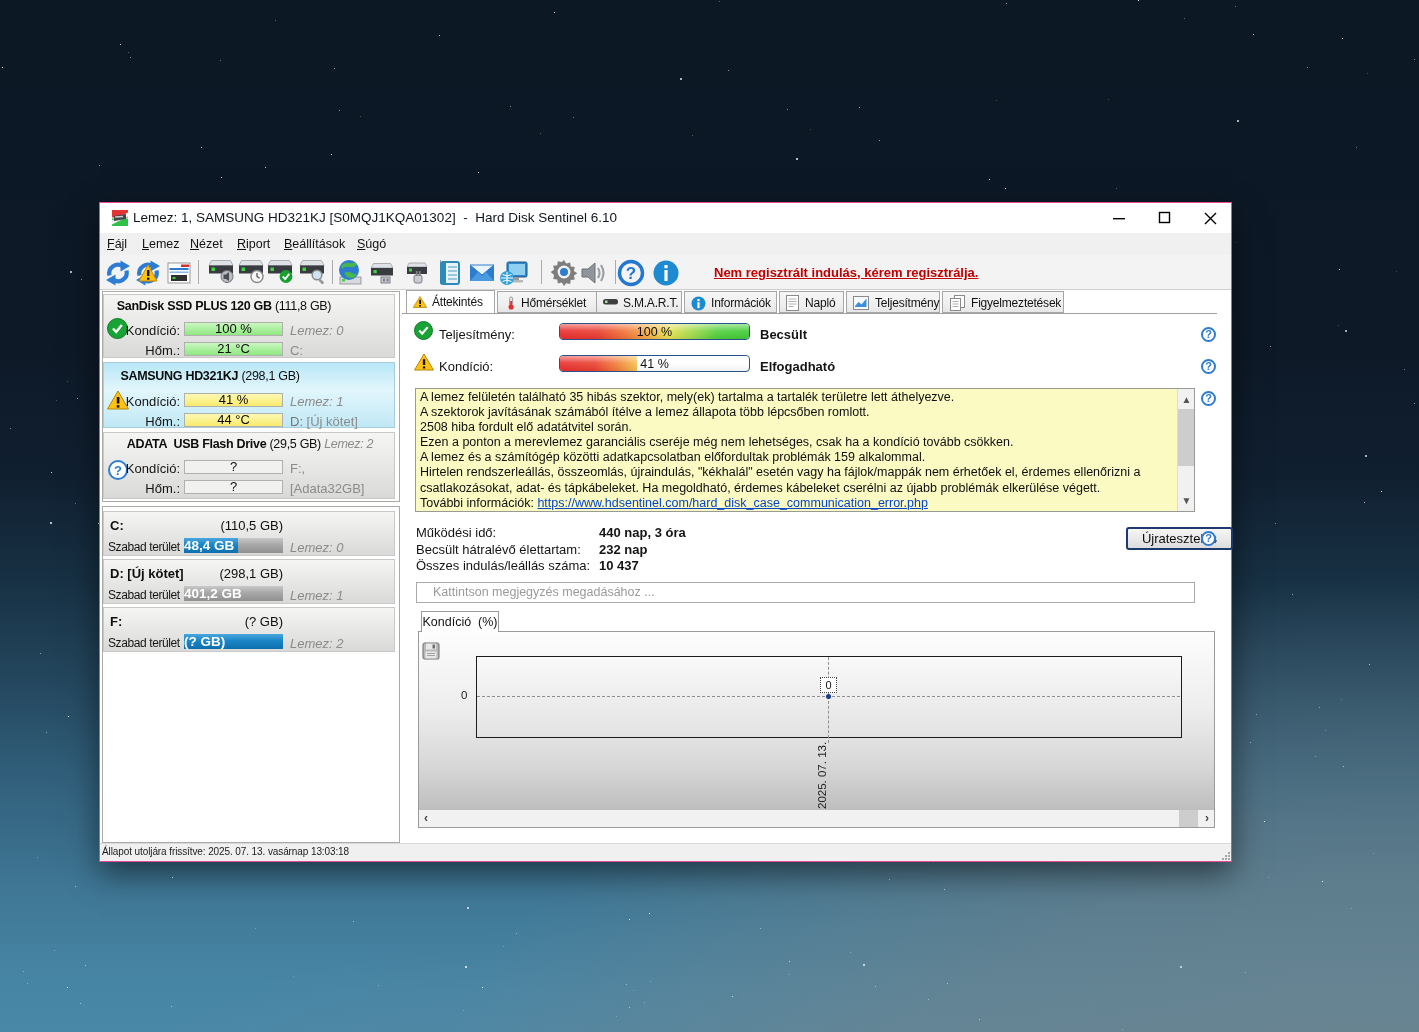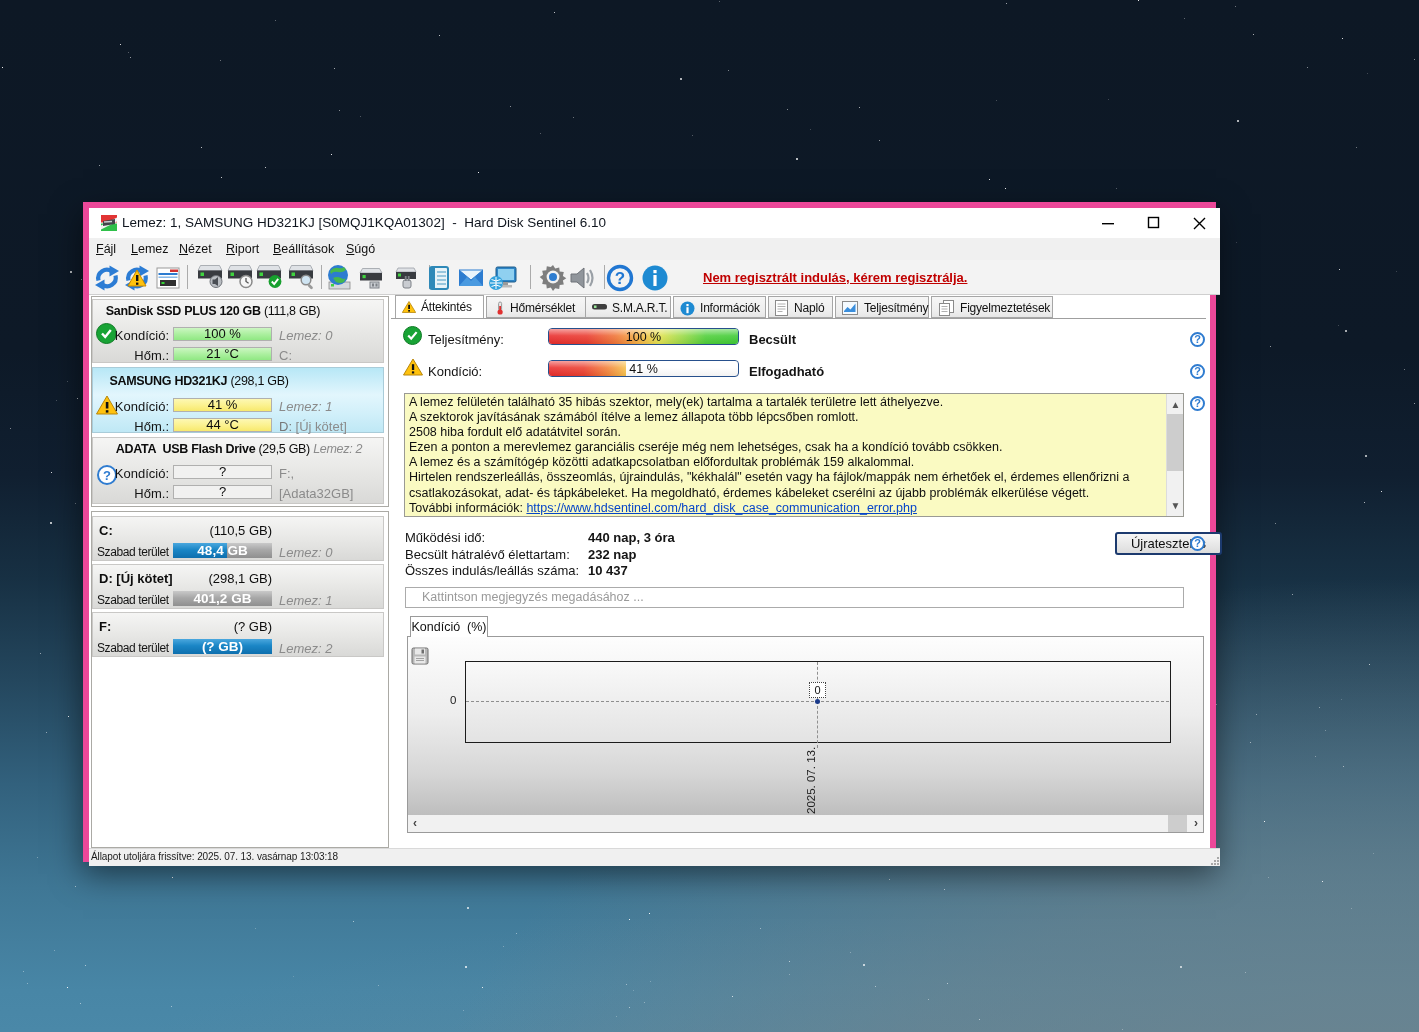--- a/index.html
+++ b/index.html
@@ -1,20 +1,20 @@
 <!DOCTYPE html>
 <html><head><meta charset="utf-8"><style>
 *{margin:0;padding:0;box-sizing:border-box;}
 html,body{width:1419px;height:1032px;overflow:hidden;}
 body{font-family:"Liberation Sans",sans-serif;position:relative;
 background:
 radial-gradient(1500px 1000px at 98% 120%, rgba(116,130,136,0.92) 0%, rgba(116,130,136,0.55) 38%, rgba(116,130,136,0) 66%),
 radial-gradient(1100px 420px at 50% 114%, rgba(112,132,140,0.38), rgba(112,132,140,0) 62%),
 linear-gradient(180deg,#0d1825 0%,#0d1927 34%,#101f30 46%,#173043 56%,#24475e 66%,#32617d 76%,#3f7795 86%,#4886a6 96%,#4a88a8 100%);}
-.win{position:absolute;left:83px;top:202px;width:1133px;height:660px;background:#fff;border:6px solid #ec4899;box-shadow:0 12px 30px rgba(0,0,0,0.5);}
+.win{position:absolute;left:99px;top:202px;width:1133px;height:660px;background:#fff;border:1px solid #ec4899;box-shadow:0 12px 30px rgba(0,0,0,0.5);}
 .win>*,.win svg,.menubar span,.titlebar .ttext,.tab .tl,.card>div,.hscroll>*,.vscroll>*,.statusbar span,.grip i,.hbar .txt{position:absolute;}
 .titlebar{left:0;top:0;width:1131px;height:30px;background:#fff;}
 .ttext{left:33px;top:7px;font-size:13.5px;color:#10161f;white-space:nowrap;}
 .wbtn{top:0;height:30px;width:46px;color:#000;}
 .menubar{left:0;top:30px;width:1131px;height:22px;background:#f0f0f0;font-size:12.5px;color:#111;}
 .menubar span{top:4px;position:absolute;}
 .toolbar{left:0;top:52px;width:1131px;height:35px;background:#f3f3f3;border-bottom:1px solid #cfcfcf;}
 .tsep{position:absolute;top:5px;width:1px;height:24px;background:#ababab;}
 .regtext{position:absolute;left:614px;top:10px;font-size:13px;font-weight:bold;color:#c00000;text-decoration:underline;white-space:nowrap;}
 .statusbar{left:0;top:640px;width:1131px;height:18px;background:#f0f0f0;border-top:1px solid #d9d9d9;font-size:10px;letter-spacing:-0.1px;color:#1b1b1b;}
@@ -23,21 +23,21 @@
 .card.sel{background:linear-gradient(180deg,#b7e7f6 0%,#e2f6fd 42%,#d2f0fa 70%,#bfe8f5 100%);border-color:#a9ccd9;}
 .dtitle{top:4px;left:0;width:100%;text-align:center;font-size:12.5px;letter-spacing:-0.3px;color:#0d0d0d;white-space:nowrap;}
 .rowlab{font-size:13px;color:#141414;text-align:right;width:70px;left:6px;}
 .sbar{left:80px;width:99px;height:14px;border:1px solid #b0b0af;font-size:13px;text-align:center;line-height:12px;color:#0d0d0d;}
 .greenbar{background:linear-gradient(180deg,#ccf6c2 0%,#a9ef9d 55%,#90e883 100%);}
 .yellowbar{background:linear-gradient(180deg,#fdf8b4 0%,#fbf18d 55%,#f7e96d 100%);}
 .graybar{background:#f1f1f0;}
 .rtxt{left:186px;font-size:13px;color:#8b8b8b;white-space:nowrap;}
 .it{font-style:italic;}
 .ptitle{font-size:13px;color:#0d0d0d;top:6px;}
-.pbar{left:80px;width:99px;height:15px;font-size:13.5px;font-weight:bold;text-align:center;line-height:15px;color:#fff;}
+.pbar{left:80px;width:99px;height:15px;font-size:13.5px;font-weight:bold;text-align:left;line-height:15px;color:#fff;}
 .bluefill{background:linear-gradient(180deg,#4aa7de 0%,#1a86c6 45%,#0e6fae 100%);}
 .grayfill{background:linear-gradient(180deg,#c9c9c9 0%,#a8a8a8 45%,#8f8f8f 100%);}
 
 .plab{position:absolute;left:4px;font-size:12px;letter-spacing:-0.4px;color:#141414;white-space:nowrap;}
 
 .tab{top:88px;height:22px;border:1px solid #a6a6a6;background:linear-gradient(180deg,#f6f6f6,#eeeeee 70%,#e6e6e6);font-size:12px;letter-spacing:-0.2px;color:#121212;}
 .tab.on{top:87px;height:23px;background:#fff;border-bottom:0;z-index:3;}
 .tab .tl{position:absolute;top:4px;white-space:nowrap;}
 .tabline{top:109.5px;left:302px;width:815px;height:1px;background:#9f9f9f;z-index:1;}
 .win .lab13{font-size:13px;color:#141414;white-space:nowrap;}

